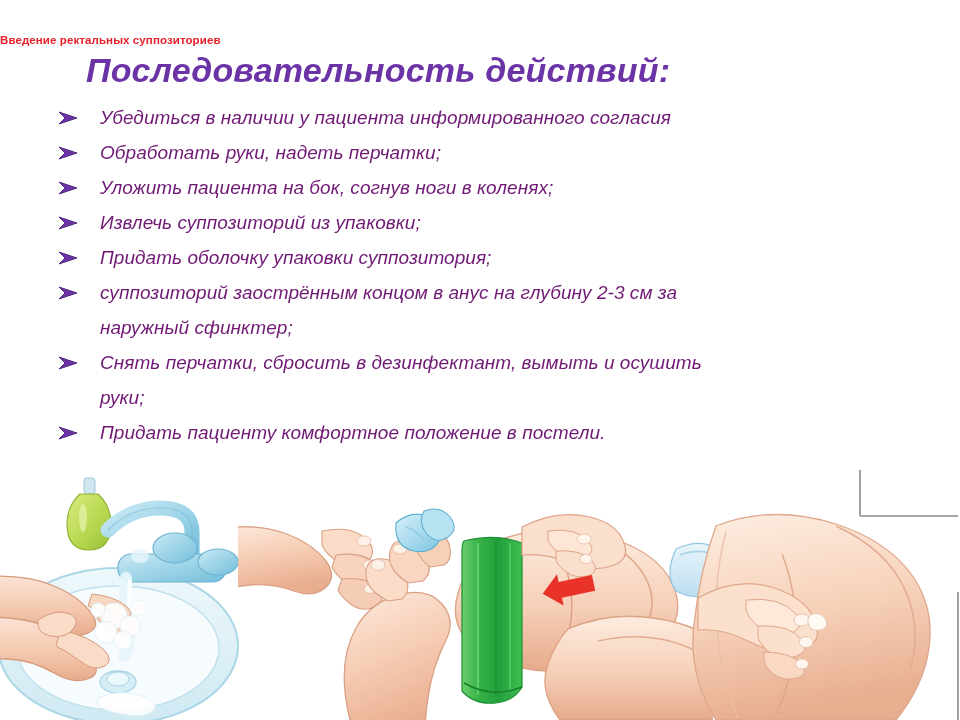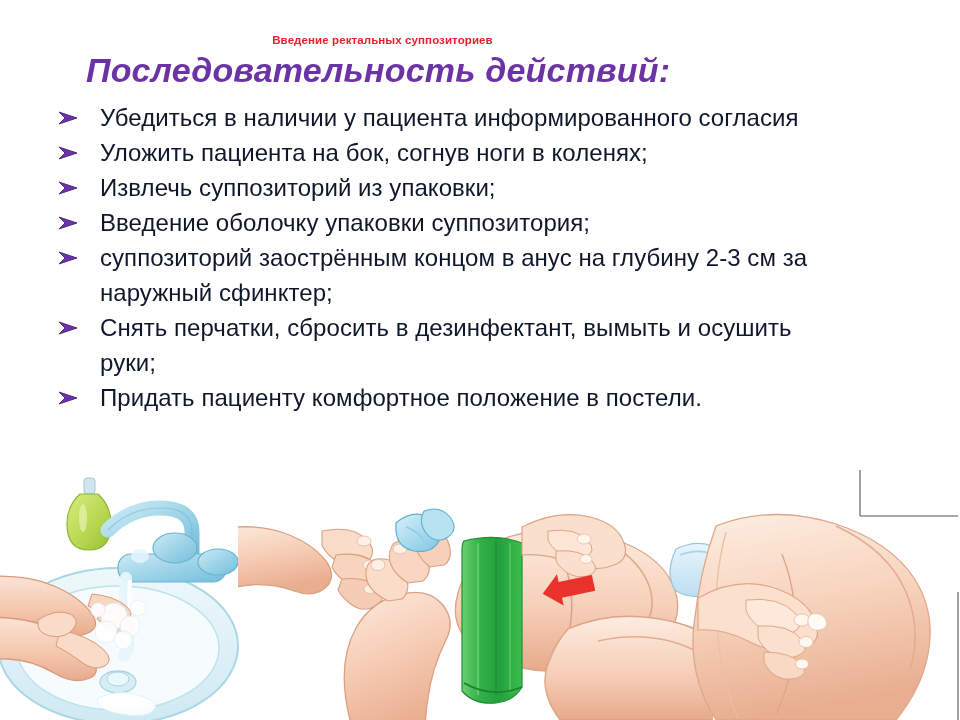--- a/index.html
+++ b/index.html
@@ -10,21 +10,21 @@
   }
   body {
     font-family: "Liberation Sans", sans-serif;
     position: relative;
   }
 
   
   #slide-header {
     position: absolute;
     top: 34px; left: 0; width: 765px;
-    text-align: center;
+    text-align: left;
     font-size: 11.5px;
     font-weight: bold;
     color: #e8202a;
     letter-spacing: 0.1px;
     white-space: nowrap;
   }
 
   
   #slide-title {
     position: absolute;
@@ -41,24 +41,25 @@
   #steps-list {
     position: absolute;
     top: 100px; left: 56px;
     width: 830px;
     list-style: none;
     margin: 0; padding: 0;
   }
   .step-item {
     position: relative;
     padding-left: 44px;
-    font-size: 24px;
+    font-size: 19px;
     line-height: 35px;
-    color: #0f172a;
+    color: #701a75;
     letter-spacing: 0.05px;
+    font-style: italic;
   }
   .step-bullet {
     position: absolute;
     left: 2px;
     top: 0px;
     width: 24px;
     height: 35px;
     line-height: 35px;
     font-size: 19px;
     color: #6B33A6;
@@ -100,37 +101,45 @@
         </svg>
       </span>
       <span class="step-text">Убедиться в наличии у пациента информированного согласия</span>
     </li>
     <li class="step-item">
       <span class="step-bullet">
         <svg width="21" height="14" viewBox="0 0 21 14" aria-hidden="true">
           <path d="M1 1 L19 7 L1 13 L7 7 Z" fill="#6B33A6" stroke="#4a2278" stroke-width="0.9" stroke-linejoin="round"></path>
         </svg>
       </span>
+      <span class="step-text">Обработать руки, надеть перчатки;</span>
+    </li>
+    <li class="step-item">
+      <span class="step-bullet">
+        <svg width="21" height="14" viewBox="0 0 21 14" aria-hidden="true">
+          <path d="M1 1 L19 7 L1 13 L7 7 Z" fill="#6B33A6" stroke="#4a2278" stroke-width="0.9" stroke-linejoin="round"></path>
+        </svg>
+      </span>
       <span class="step-text">Уложить пациента на бок, согнув ноги в коленях;</span>
     </li>
     <li class="step-item">
       <span class="step-bullet">
         <svg width="21" height="14" viewBox="0 0 21 14" aria-hidden="true">
           <path d="M1 1 L19 7 L1 13 L7 7 Z" fill="#6B33A6" stroke="#4a2278" stroke-width="0.9" stroke-linejoin="round"></path>
         </svg>
       </span>
       <span class="step-text">Извлечь суппозиторий из упаковки;</span>
     </li>
     <li class="step-item">
       <span class="step-bullet">
         <svg width="21" height="14" viewBox="0 0 21 14" aria-hidden="true">
           <path d="M1 1 L19 7 L1 13 L7 7 Z" fill="#6B33A6" stroke="#4a2278" stroke-width="0.9" stroke-linejoin="round"></path>
         </svg>
       </span>
-      <span class="step-text">Введение оболочку упаковки суппозитория;</span>
+      <span class="step-text">Придать оболочку упаковки суппозитория;</span>
     </li>
     <li class="step-item">
       <span class="step-bullet">
         <svg width="21" height="14" viewBox="0 0 21 14" aria-hidden="true">
           <path d="M1 1 L19 7 L1 13 L7 7 Z" fill="#6B33A6" stroke="#4a2278" stroke-width="0.9" stroke-linejoin="round"></path>
         </svg>
       </span>
       <span class="step-text">суппозиторий заострённым концом в анус на глубину 2-3 см за</span>
       <span class="step-text">наружный сфинктер;</span>
     </li>

